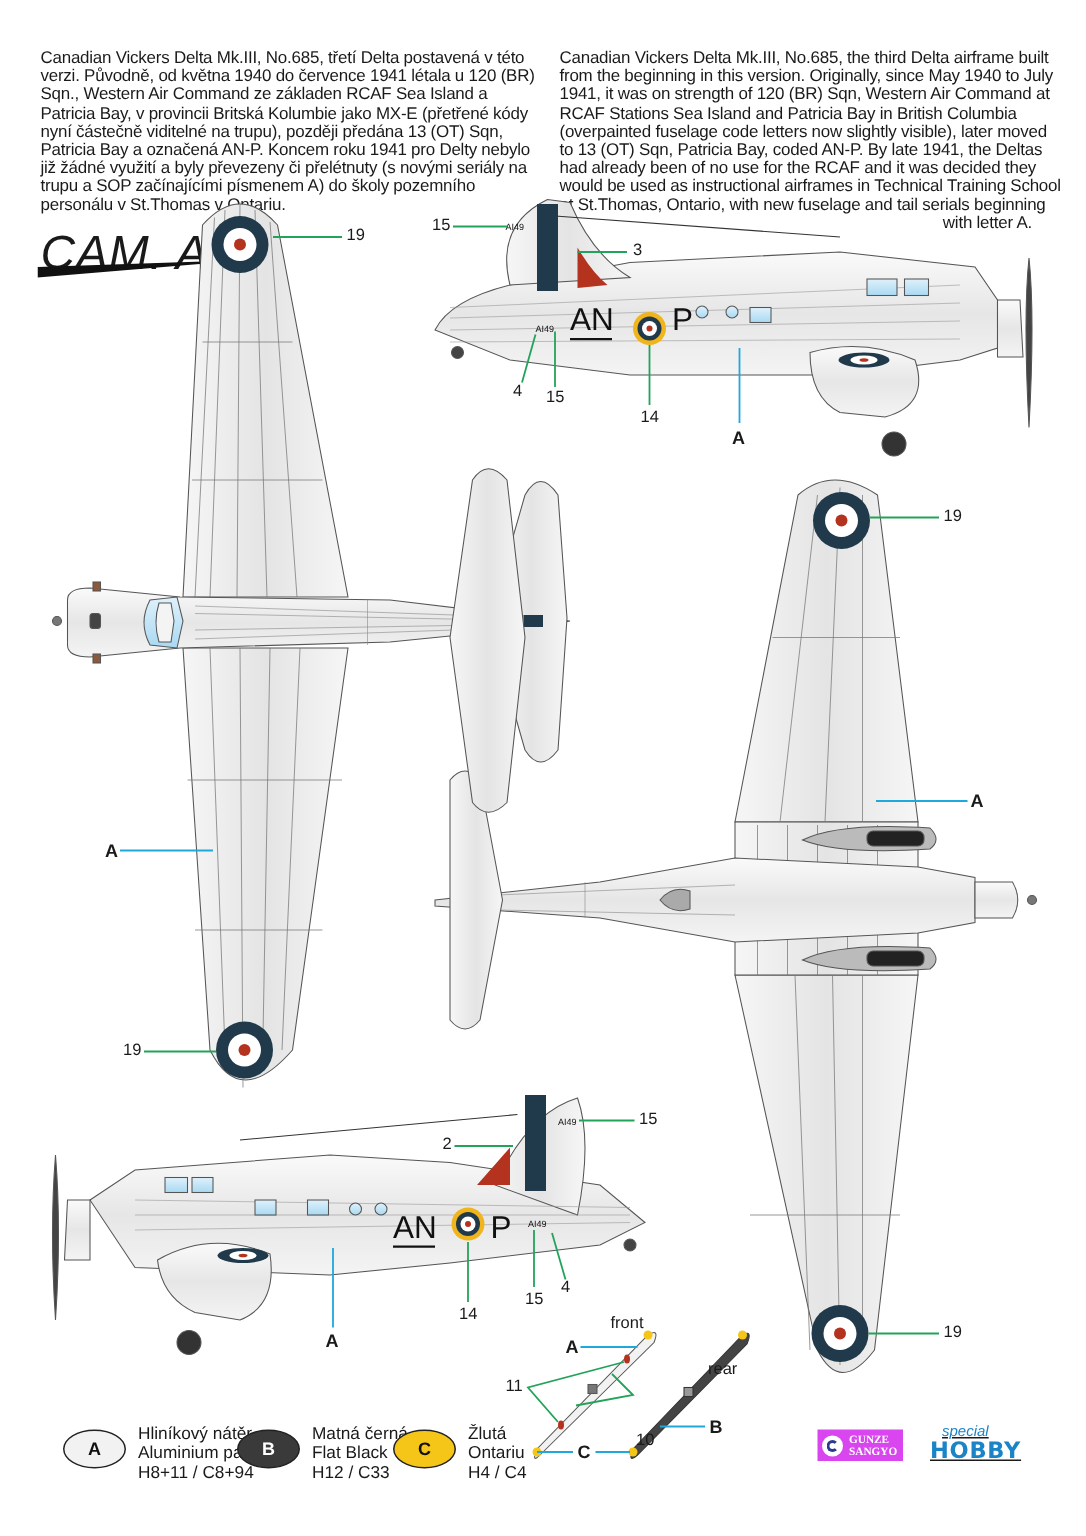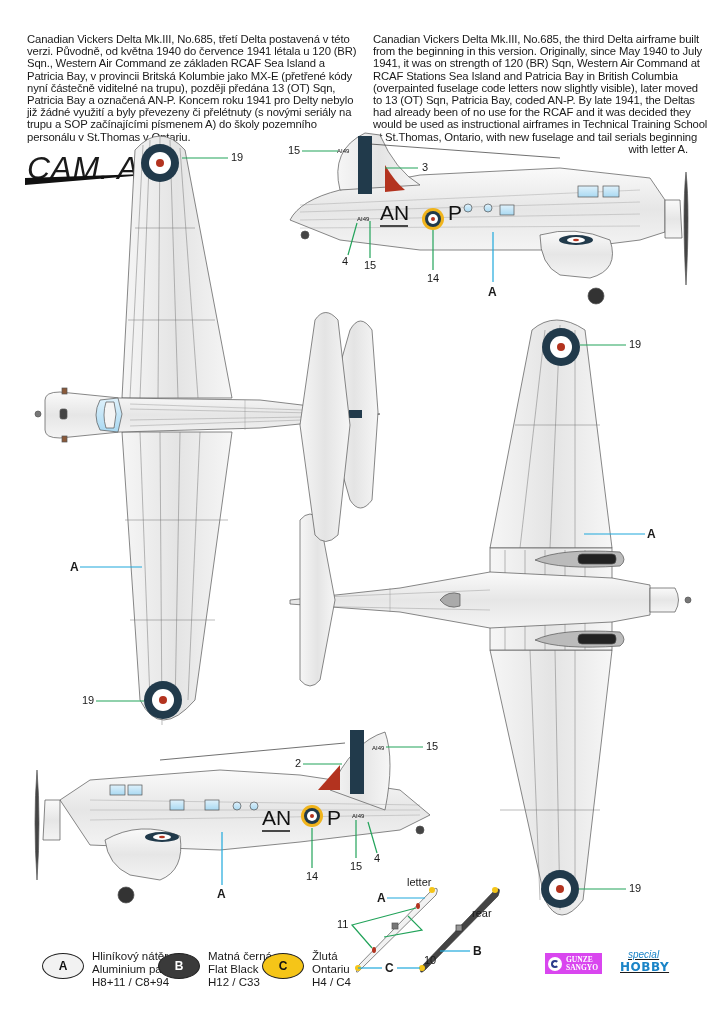--- a/index.html
+++ b/index.html
@@ -16,21 +16,21 @@
   .callout.b { font-weight: bold; font-size: 12px; }
   .legend { position: absolute; top: 950px; display: flex; align-items: flex-start; }
   .legend .chip { width: 40px; height: 24px; border-radius: 50%; border: 1px solid #222; display: flex; align-items: center; justify-content: center; font-weight: bold; font-size: 12px; margin-right: 8px; margin-top: 3px; }
   .legend .lines { font-size: 11.5px; line-height: 13px; }
   .footer-code { position: absolute; right: 14px; top: 1038px; font-size: 16px; }
   .logo-gunze { position: absolute; left: 545px; top: 953px; width: 57px; height: 21px; background: #d946ef; color: #fff; display: flex; align-items: center; font-family: "Liberation Serif", serif; font-size: 7.5px; font-weight: bold; line-height: 8px; }
   .logo-gunze .mark { width: 14px; height: 14px; border-radius: 50%; background: #fff; margin: 0 4px 0 3px; position: relative; }
   .logo-gunze .mark::after { content: ""; position: absolute; left: 3px; top: 3px; width: 8px; height: 8px; border-radius: 50%; border: 2px solid #2b3a8c; border-right-color: transparent; box-sizing: border-box; }
   .logo-hobby { position: absolute; left: 620px; top: 950px; width: 58px; text-decoration: underline; }
   .logo-hobby .sp { font-style: italic; font-size: 10px; color: #1a84c7; display: block; margin-left: 8px; line-height: 10px; }
-  .logo-hobby .hb { font-weight: bold; font-size: 12px; color: #1a84c7; display: block; line-height: 15px; letter-spacing: 0.5px; font-family: "DejaVu Sans", sans-serif; }
+  .logo-hobby .hb { font-weight: bold; font-size: 15px; color: #1a84c7; display: block; line-height: 15px; letter-spacing: 0.5px; font-family: "DejaVu Sans", sans-serif; text-align: center; }
 </style>
 </head>
 <body>
 
 <div class="text-block" id="desc-cz">Canadian Vickers Delta Mk.III, No.685, třetí Delta postavená v této verzi. Původně, od května 1940 do července 1941 létala u 120 (BR) Sqn., Western Air Command ze základen RCAF Sea Island a Patricia Bay, v provincii Britská Kolumbie jako MX-E (přetřené kódy nyní částečně viditelné na trupu), později předána 13 (OT) Sqn, Patricia Bay a označená AN-P. Koncem roku 1941 pro Delty nebylo již žádné využití a byly převezeny či přelétnuty (s novými seriály na trupu a SOP začínajícími písmenem A) do školy pozemního personálu v St.Thomas v Ontariu.</div>
 <div class="text-block" id="desc-en">
   <span>Canadian Vickers Delta Mk.III, No.685, the third Delta airframe built from the beginning in this version. Originally, since May 1940 to July 1941, it was on strength of 120 (BR) Sqn, Western Air Command at RCAF Stations Sea Island and Patricia Bay in British Columbia (overpainted fuselage code letters now slightly visible), later moved to 13 (OT) Sqn, Patricia Bay, coded AN-P. By late 1941, the Deltas had already been of no use for the RCAF and it was decided they would be used as instructional airframes in Technical Training School at St.Thomas, Ontario, with new fuselage and tail serials beginning</span>
   <span class="last">with letter A.</span>
 </div>
 
@@ -277,21 +277,21 @@
 <div class="callout" style="left:82px;top:694px">19</div>
 <div class="callout" style="left:629px;top:338px">19</div>
 <div class="callout b" style="left:647px;top:527px">A</div>
 <div class="callout" style="left:629px;top:882px">19</div>
 <div class="callout" style="left:295px;top:757px">2</div>
 <div class="callout" style="left:426px;top:740px">15</div>
 <div class="callout" style="left:306px;top:870px">14</div>
 <div class="callout" style="left:350px;top:860px">15</div>
 <div class="callout" style="left:374px;top:852px">4</div>
 <div class="callout b" style="left:217px;top:887px">A</div>
-<div class="callout" style="left:407px;top:876px">letter</div>
+<div class="callout" style="left:407px;top:876px">front</div>
 <div class="callout" style="left:472px;top:907px">rear</div>
 <div class="callout b" style="left:377px;top:891px">A</div>
 <div class="callout" style="left:337px;top:918px">11</div>
 <div class="callout" style="left:424px;top:954px">10</div>
 <div class="callout b" style="left:473px;top:944px">B</div>
 <div class="callout b" style="left:385px;top:961px">C</div>
 
 <div class="legend" style="left:42px">
   <div class="chip" style="background:#f2f2f2;color:#111">A</div>
   <div class="lines">

